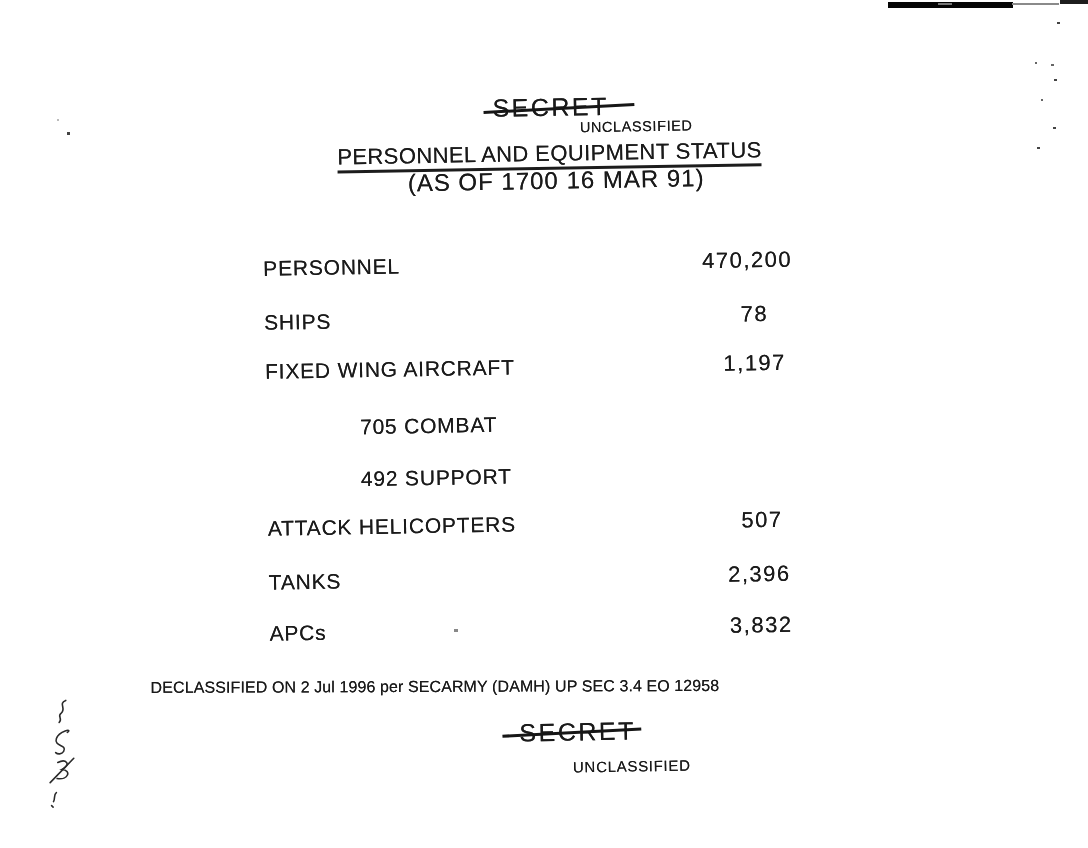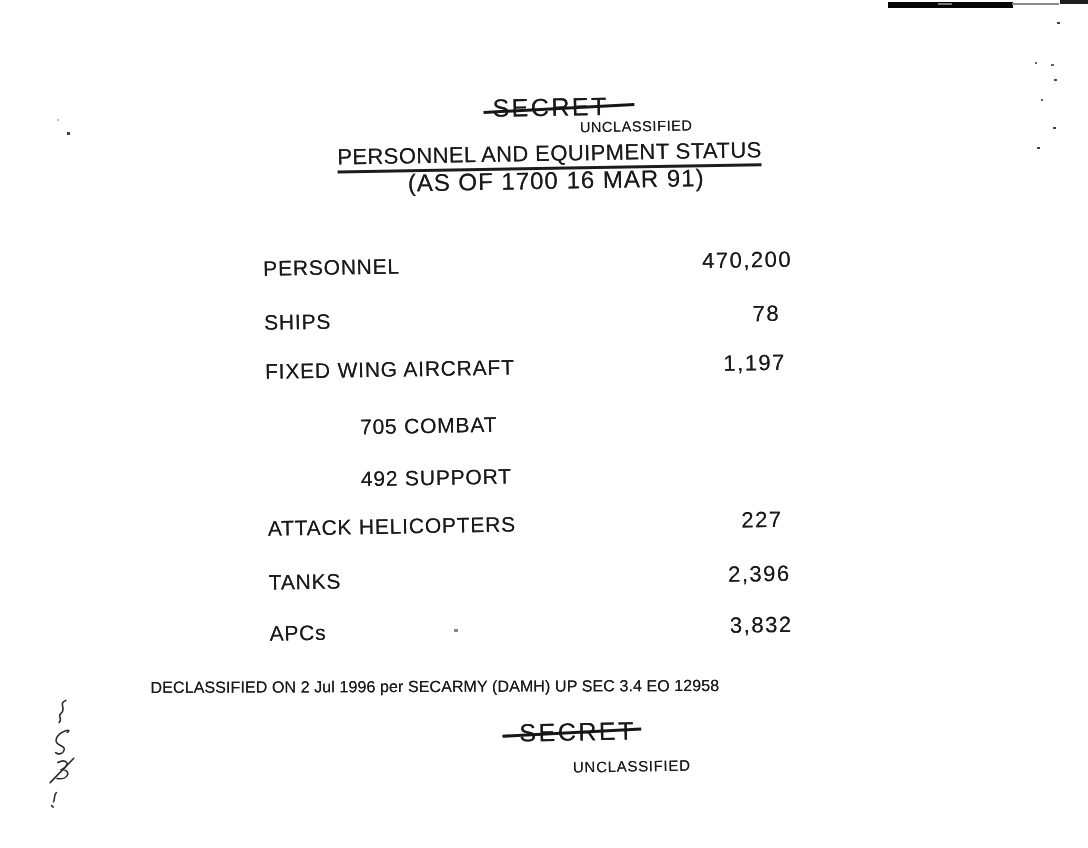--- a/index.html
+++ b/index.html
@@ -47,21 +47,21 @@
   
   .row{
     position:absolute;left:266px;width:529px;
     display:flex;justify-content:space-between;align-items:baseline;
   }
   .row .label{font-size:21px;letter-spacing:0.8px;}
   .row .value{font-size:22px;letter-spacing:1.5px;}
   .row.indent .label{margin-left:94px;}
   .r1{top:253px;} .r2{top:307px;} .r3{top:356px;} .r4{top:413px;}
   .r5{top:465px;} .r6{top:513px;} .r7{top:567px;} .r8{top:618px;}
-  .r2 .value{margin-right:13px;text-align:center;}
+  .r2 .value{margin-right:25px;text-align:center;}
   .r3 .value{margin-right:8px;}
   .r6 .value{margin-right:14px;}
   .r7 .value{margin-right:7px;}
   .r8 .value{margin-right:6px;}
 
   
   .declass-note{
     position:absolute;left:146px;top:673px;
     font-size:16px;letter-spacing:0.1px;
     transform:rotate(0.8deg);transform-origin:left center;
@@ -131,21 +131,21 @@
     <div class="row r4 indent">
       <span class="txt label">705 COMBAT</span>
       <span class="txt value"></span>
     </div>
     <div class="row r5 indent">
       <span class="txt label">492 SUPPORT</span>
       <span class="txt value"></span>
     </div>
     <div class="row r6">
       <span class="txt label">ATTACK HELICOPTERS</span>
-      <span class="txt value">227</span>
+      <span class="txt value">507</span>
     </div>
     <div class="row r7">
       <span class="txt label">TANKS</span>
       <span class="txt value">2,396</span>
     </div>
     <div class="row r8">
       <span class="txt label">APCs</span>
       <span class="txt value">3,832</span>
     </div>
 

